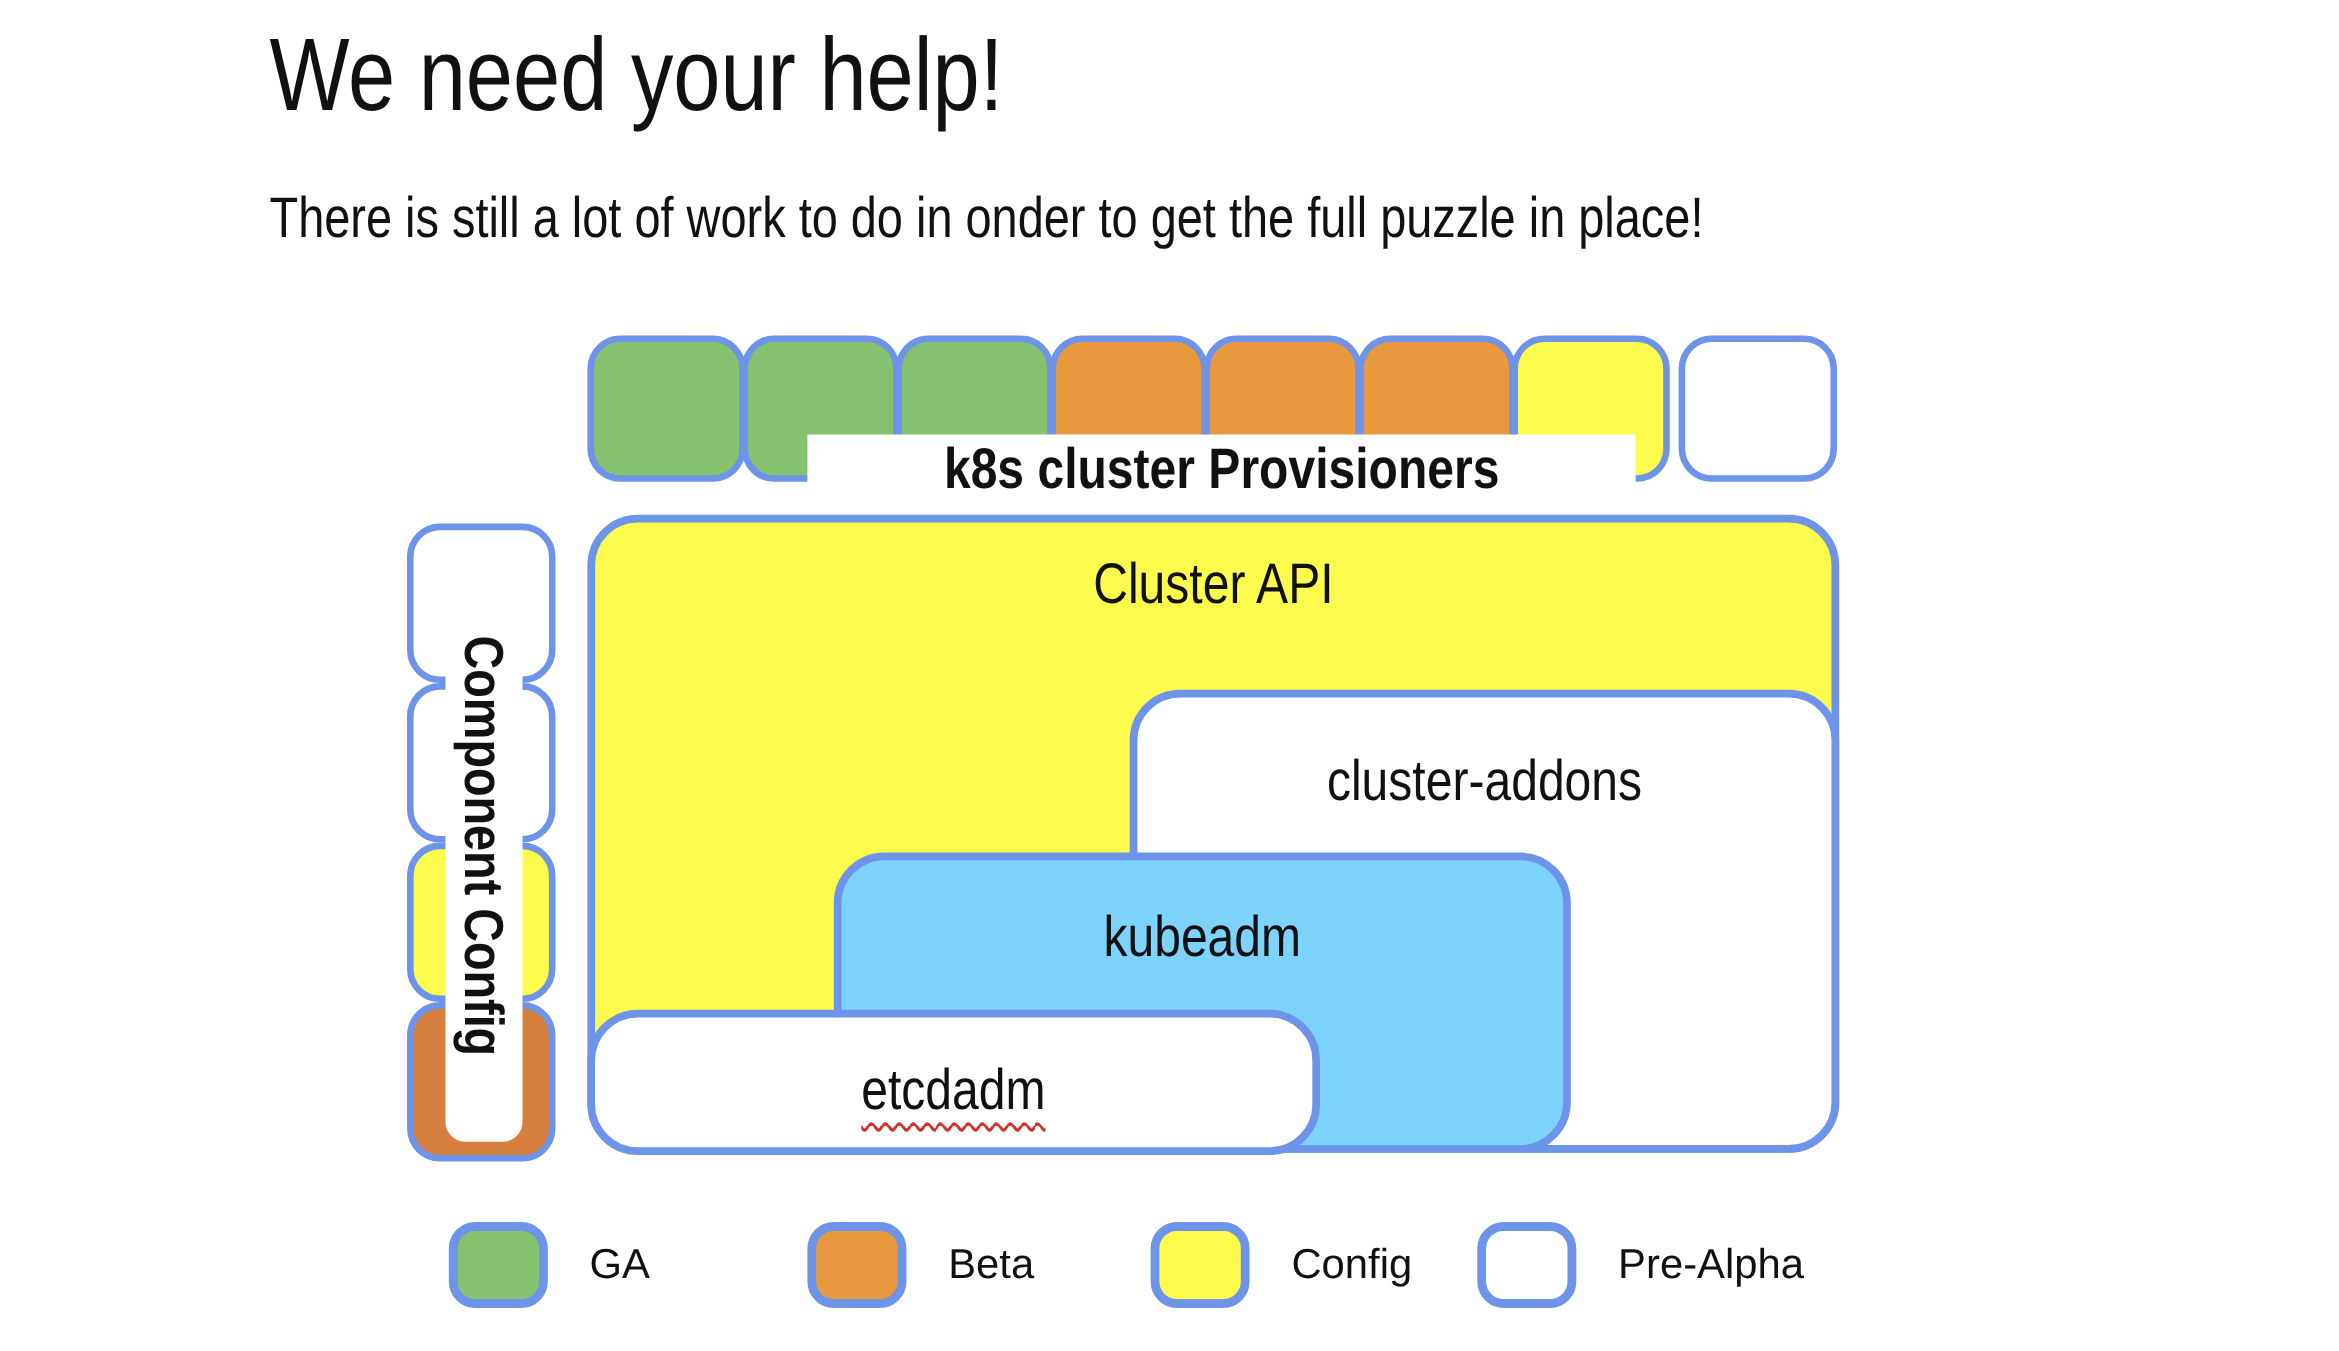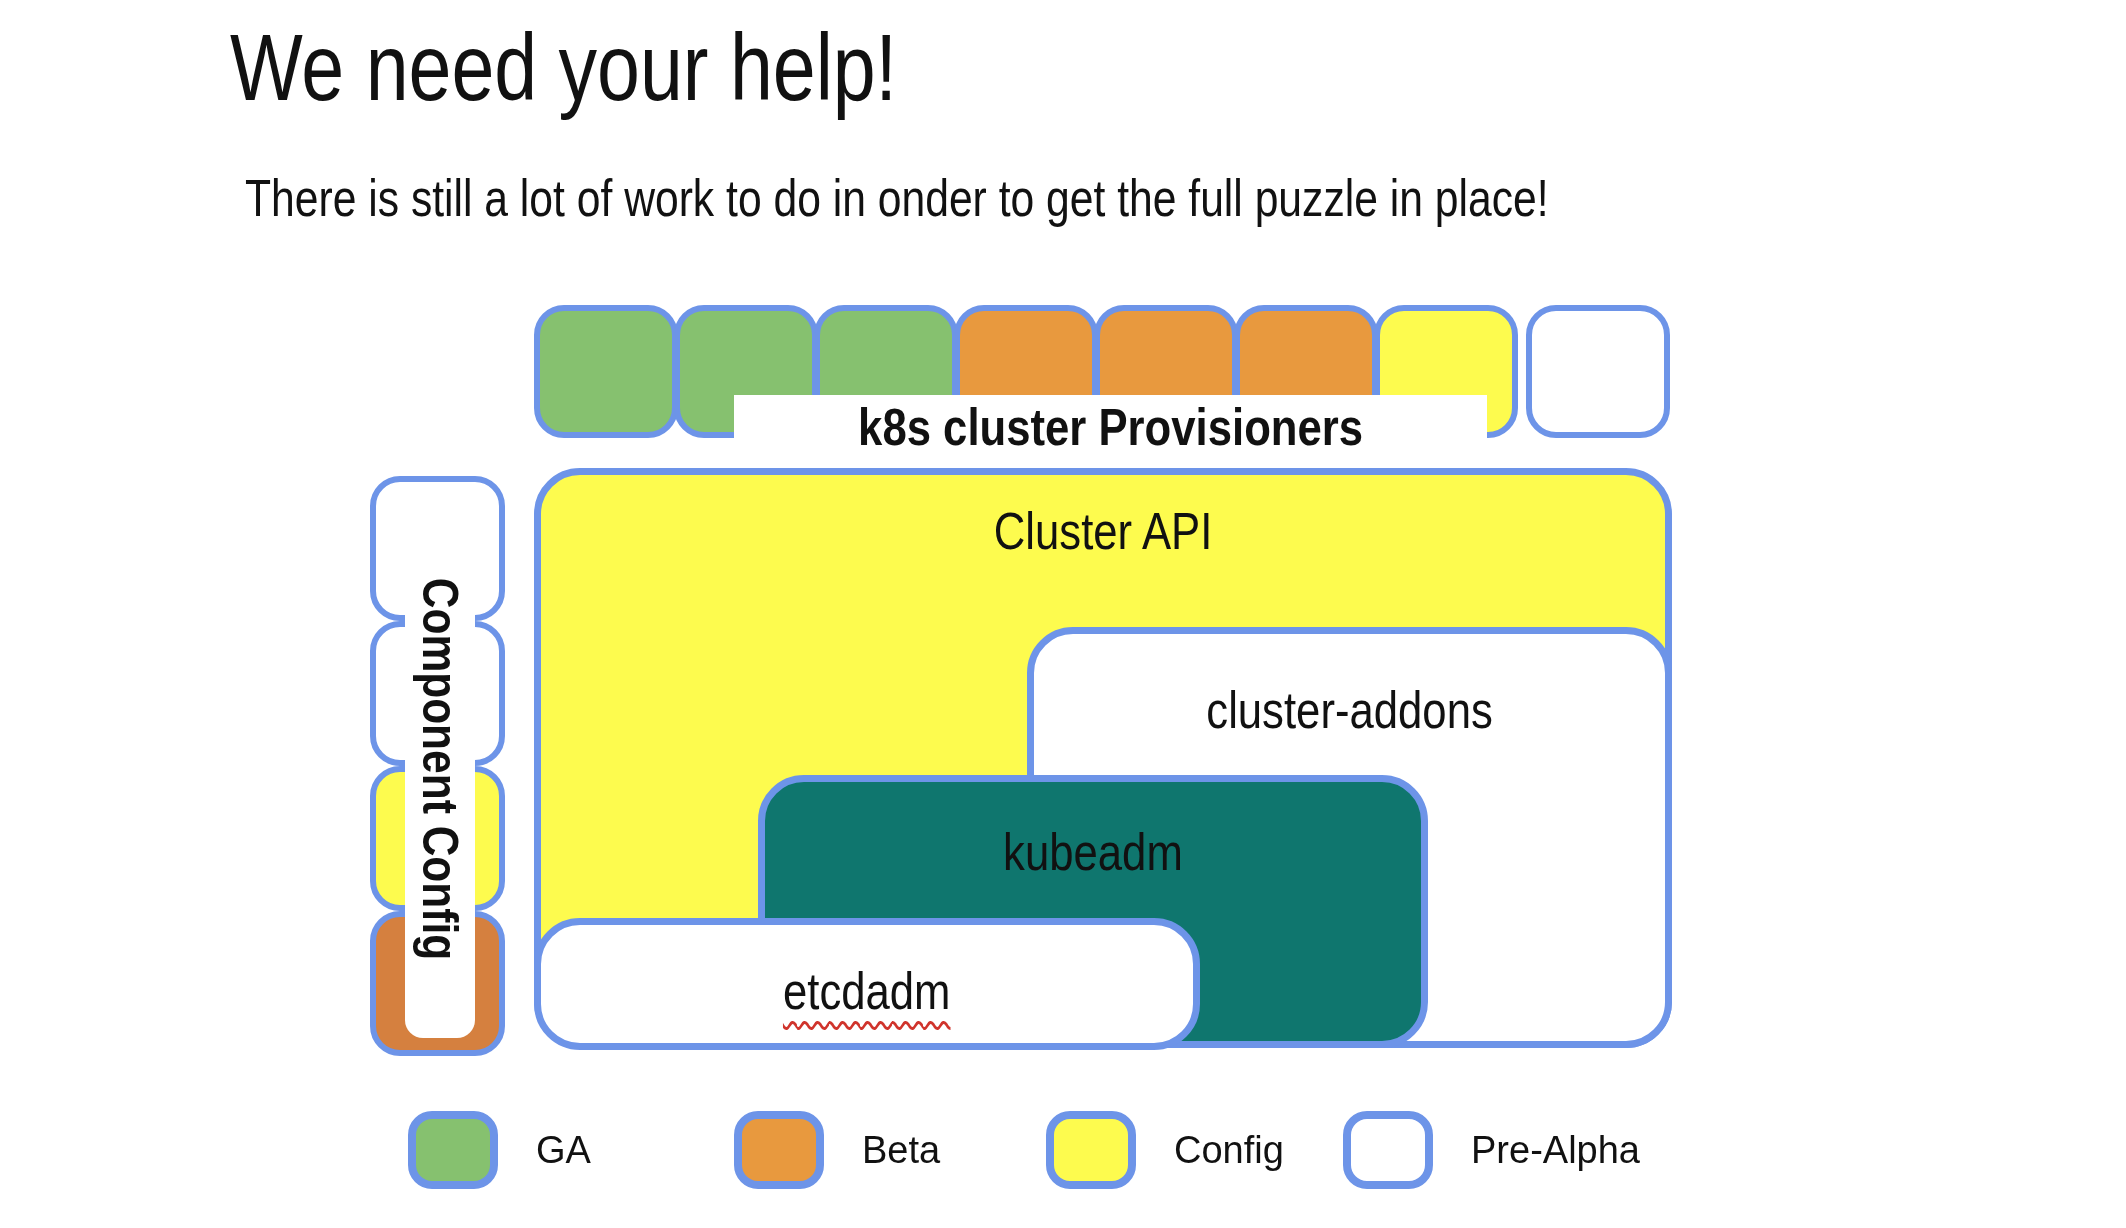--- a/index.html
+++ b/index.html
@@ -3,21 +3,21 @@
 <meta charset="utf-8">
 <style>
   html,body{margin:0;padding:0;background:#ffffff;}
   .stage{
     position:relative;width:2126px;height:1228px;background:#ffffff;overflow:hidden;
     font-family:"Liberation Sans","DejaVu Sans",sans-serif;color:#111;
   }
   .cond{display:inline-block;transform:scaleX(0.84);transform-origin:center center;white-space:nowrap;}
   .cond-left{display:inline-block;transform:scaleX(0.82);transform-origin:left center;white-space:nowrap;}
 
-  .slide-title{position:absolute;left:230px;top:14px;font-size:94px;font-weight:400;letter-spacing:0;}
+  .slide-title{position:absolute;left:245px;top:14px;font-size:94px;font-weight:400;letter-spacing:0;}
   .slide-subtitle{position:absolute;left:245px;top:168px;font-size:52px;font-weight:400;}
 
   
   .piece{
     position:absolute;top:305px;width:144px;height:133px;box-sizing:border-box;
     border:6px solid #6D94E8;border-radius:30px;background:#fff;
   }
   .prov-band{
     position:absolute;left:734px;top:351px;width:753px;height:64px;background:#ffffff;z-index:5;
     display:flex;align-items:center;justify-content:center;font-weight:700;font-size:52px;margin-top:44px;
@@ -88,21 +88,21 @@
       <span class="cond">Cluster API</span>
     </div>
   </div>
 
   <div class="bigbox box-cluster-addons" style="background-color: rgb(255, 255, 255);">
     <div class="box-label">
       <span class="cond">cluster-addons</span>
     </div>
   </div>
 
-  <div class="bigbox box-kubeadm" style="background-color: #0f766e;">
+  <div class="bigbox box-kubeadm" style="background-color: #7dd3fc;">
     <div class="box-label">
       <span class="cond">kubeadm</span>
     </div>
   </div>
 
   <div class="bigbox box-etcdadm" style="background-color: rgb(255, 255, 255);">
     <div class="box-label">
       <span class="cond wavy">etcdadm</span>
     </div>
   </div>

